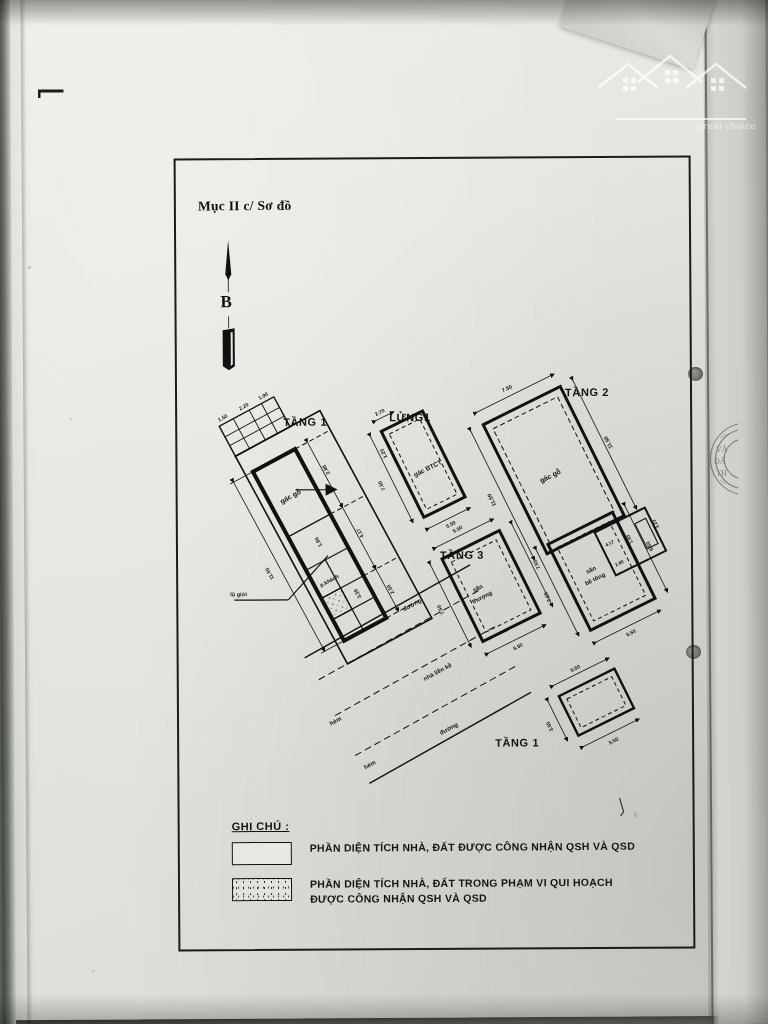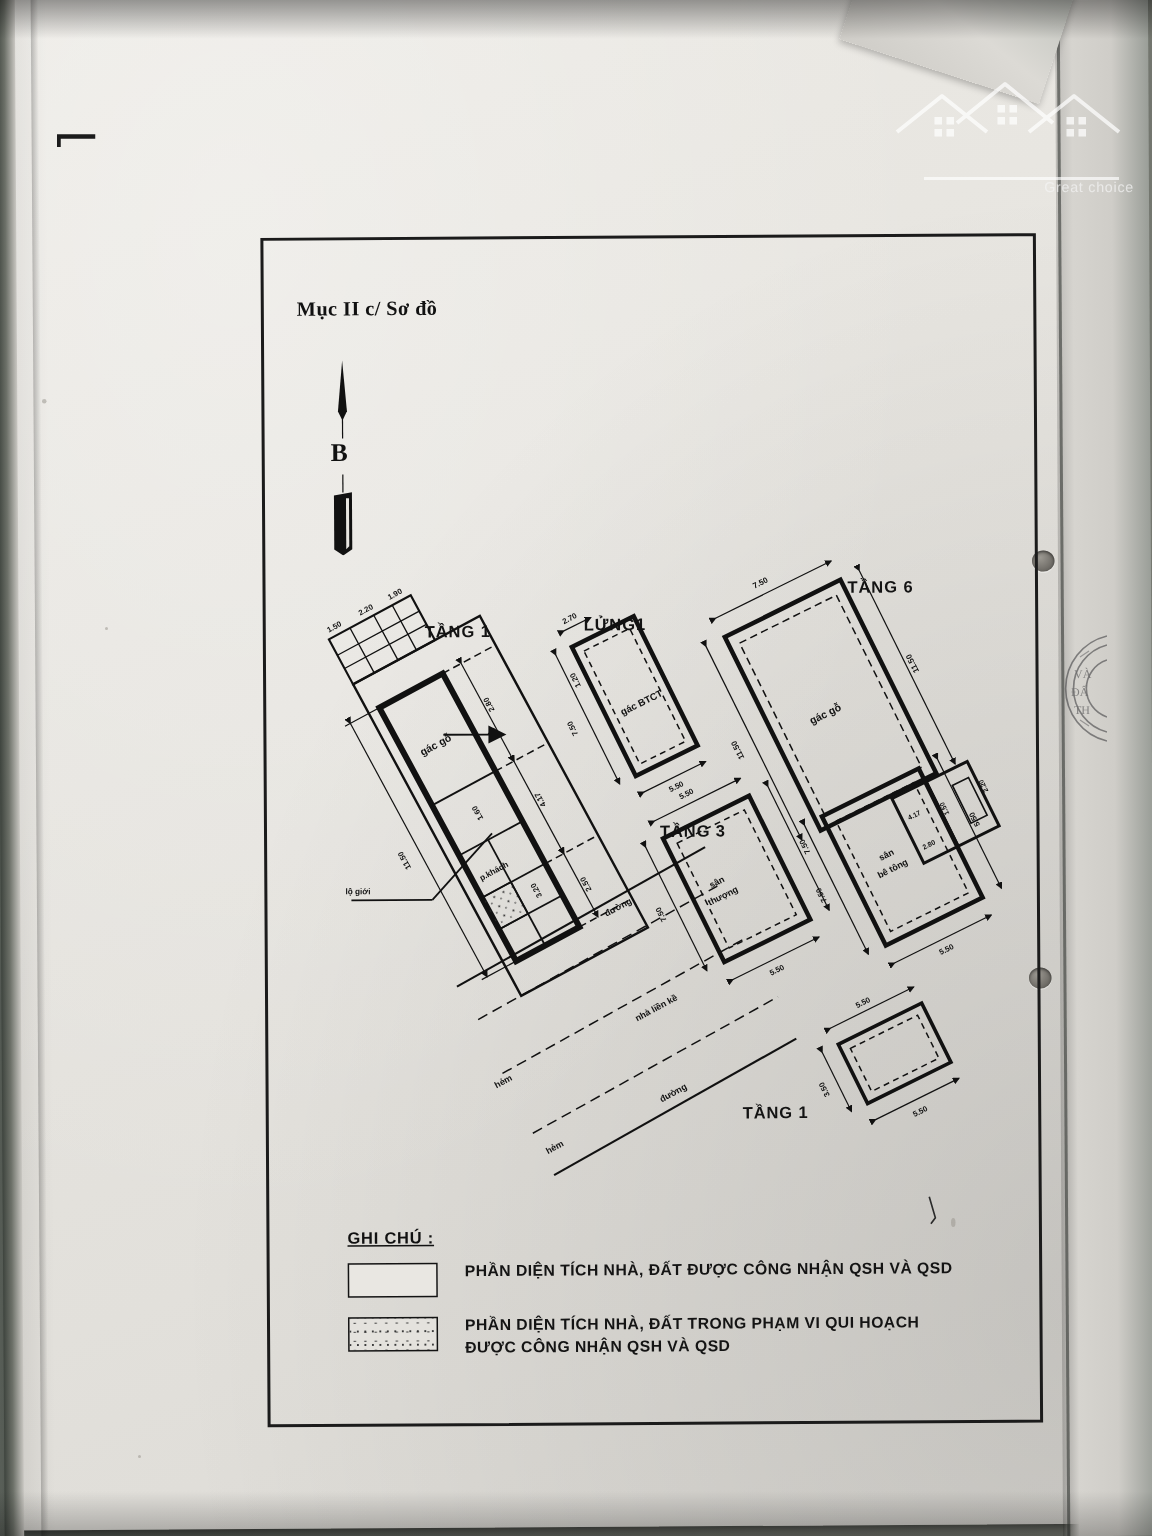--- a/index.html
+++ b/index.html
@@ -233,21 +233,21 @@
         <line x1="16" y1="36" x2="16" y2="52" stroke="#111" stroke-width="0.8"></line>
         <line x1="16" y1="76" x2="16" y2="88" stroke="#111" stroke-width="0.8"></line>
         <path d="M10 90 L22 88 L22 126 L16 130 L10 126 Z" fill="#111"></path>
         <path d="M18 92 L20 92 L20 124 L18 126 Z" fill="#e9e7e2"></path>
       </svg>
       <div class="label">B</div>
     </div>
 
     <div class="flabel" style="left:106px;top:256px;">TẦNG 1</div>
     <div class="flabel" style="left:212px;top:252px;">LỬNG1</div>
-    <div class="flabel" style="left:388px;top:228px;">TẦNG 6</div>
+    <div class="flabel" style="left:388px;top:228px;">TẦNG 2</div>
     <div class="flabel" style="left:262px;top:390px;">TẦNG 3</div>
     <div class="flabel" style="left:316px;top:578px;">TẦNG 1</div>
 
     <svg class="plan" viewBox="0 0 513 789">
       <defs>
         <pattern id="stip" width="7" height="7" patternUnits="userSpaceOnUse">
           <circle cx="1.5" cy="1.5" r="0.7" fill="#333"></circle>
           <circle cx="5" cy="4.5" r="0.55" fill="#444"></circle>
         </pattern>
         <marker id="ar" markerWidth="7" markerHeight="7" refX="6" refY="3.5" orient="auto">

